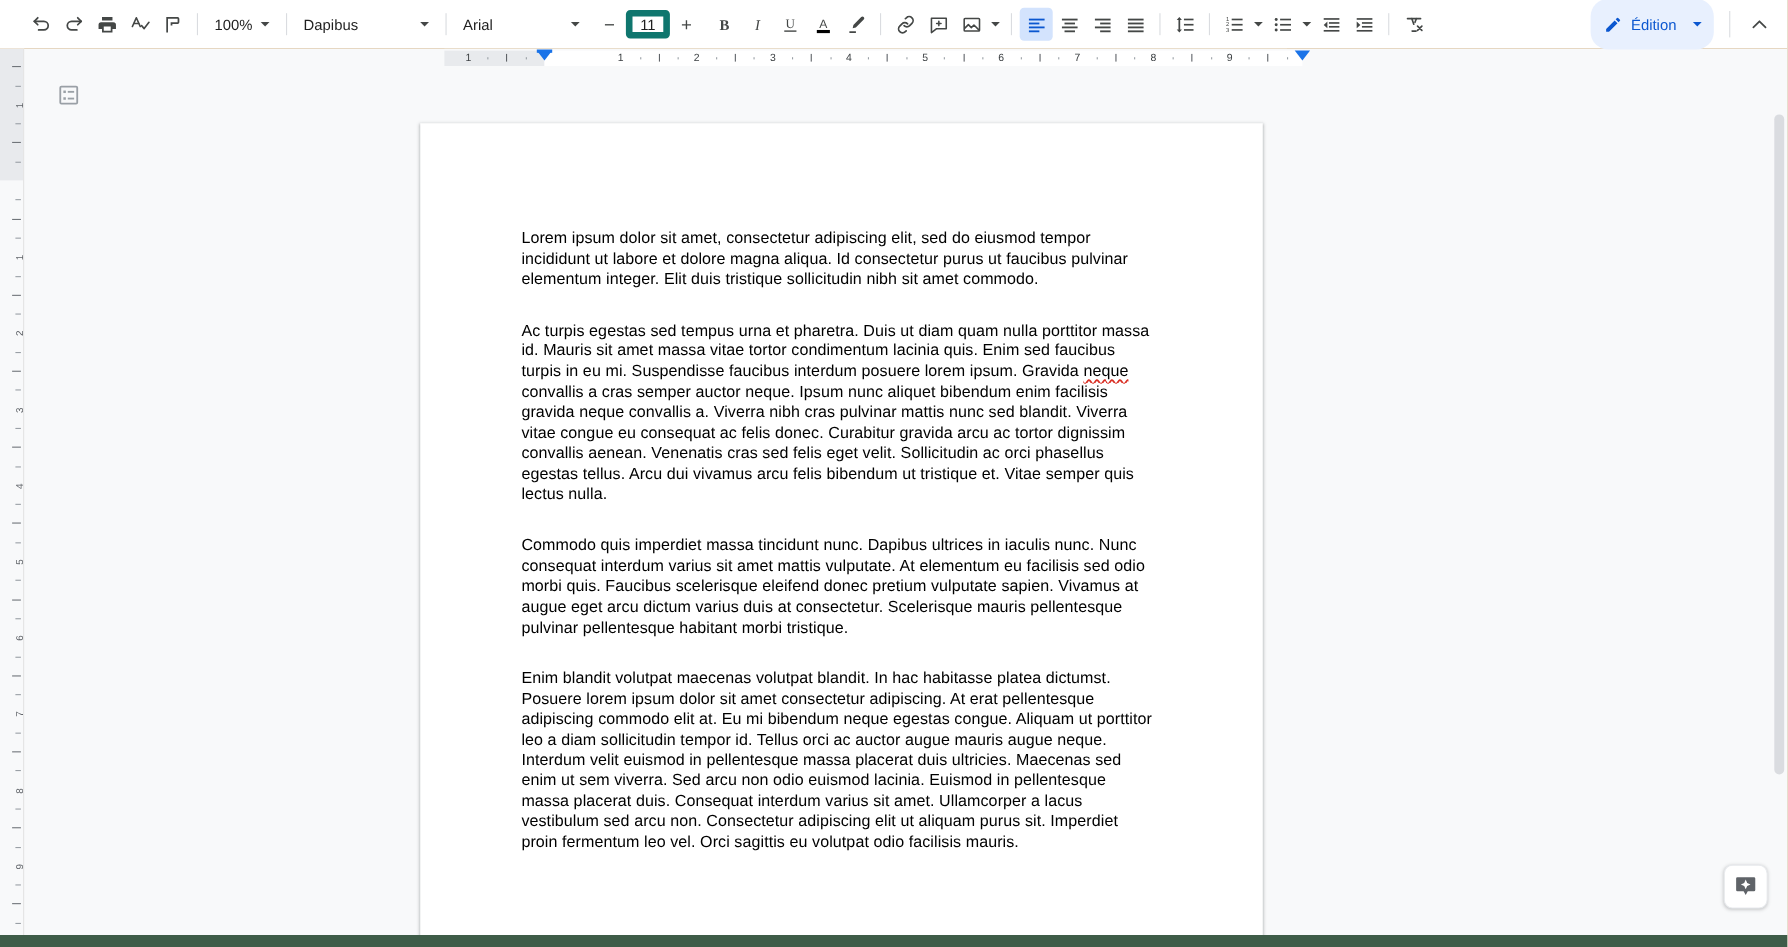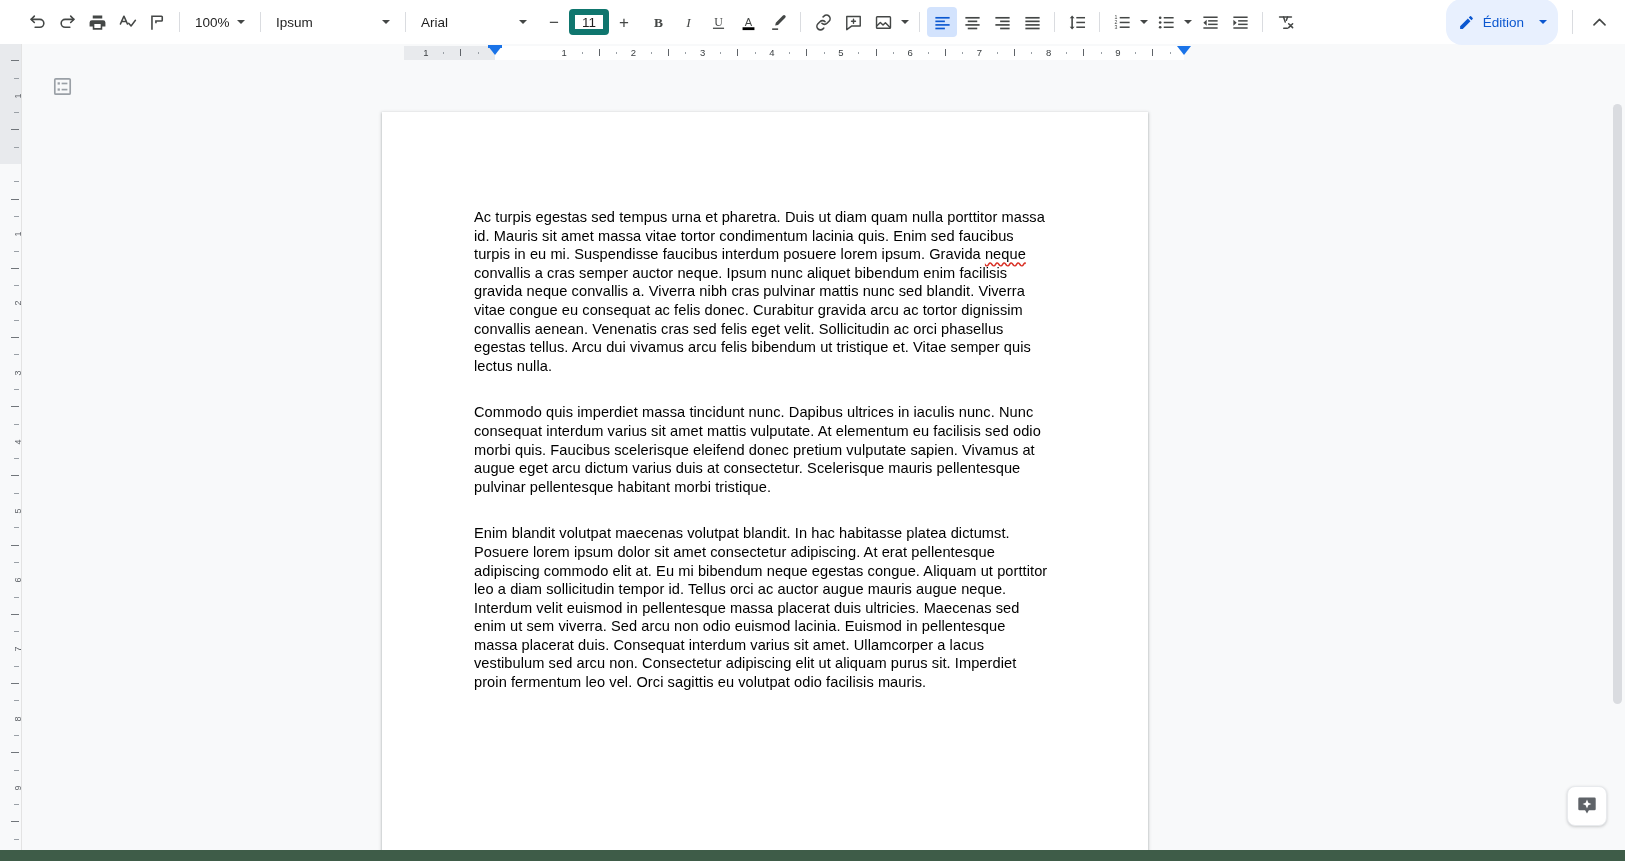--- a/index.html
+++ b/index.html
@@ -368,21 +368,21 @@
     <div class="tb-select sel-zoom">
       <span class="lbl">100%</span>
       <span class="caret">
           <span class="caret-tri"></span>
         </span>
     </div>
 
     <div class="tb-sep"></div>
 
     <div class="tb-select sel-style">
-      <span class="lbl">Ipsum</span>
+      <span class="lbl">Dapibus</span>
       <span class="caret">
           <span class="caret-tri"></span>
         </span>
     </div>
 
     <div class="tb-sep"></div>
 
     <div class="tb-select sel-font">
       <span class="lbl">Arial</span>
       <span class="caret">
@@ -693,20 +693,21 @@
           <div class="hr-tick t-dot" style="left: 731.1px;"></div>
           <div class="hr-tick t-major" style="left: 748.4px;"></div>
           <div class="hr-tick t-dot" style="left: 765.7px;"></div>
           <div class="indent-marker" style="left: 91px;"></div>
           <div class="indent-bar" style="left: 91px;"></div>
           <div class="indent-marker" style="left: 779.54px;"></div>
         </div>
 
       <div class="page">
         <div class="page-inner">
+          <p class="doc-par">Lorem ipsum dolor sit amet, consectetur adipiscing elit, sed do eiusmod tempor incididunt ut labore et dolore magna aliqua. Id consectetur purus ut faucibus pulvinar elementum integer. Elit duis tristique sollicitudin nibh sit amet commodo.</p>
           <p class="doc-par">Ac turpis egestas sed tempus urna et pharetra. Duis ut diam quam nulla porttitor massa id. Mauris sit amet massa vitae tortor condimentum lacinia quis. Enim sed faucibus turpis in eu mi. Suspendisse faucibus interdum posuere lorem ipsum. Gravida <span class="misspell">neque</span> convallis a cras semper auctor neque. Ipsum nunc aliquet bibendum enim facilisis gravida neque convallis a. Viverra nibh cras pulvinar mattis nunc sed blandit. Viverra vitae congue eu consequat ac felis donec. Curabitur gravida arcu ac tortor dignissim convallis aenean. Venenatis cras sed felis eget velit. Sollicitudin ac orci phasellus egestas tellus. Arcu dui vivamus arcu felis bibendum ut tristique et. Vitae semper quis lectus nulla.</p>
           <p class="doc-par">Commodo quis imperdiet massa tincidunt nunc. Dapibus ultrices in iaculis nunc. Nunc consequat interdum varius sit amet mattis vulputate. At elementum eu facilisis sed odio morbi quis. Faucibus scelerisque eleifend donec pretium vulputate sapien. Vivamus at augue eget arcu dictum varius duis at consectetur. Scelerisque mauris pellentesque pulvinar pellentesque habitant morbi tristique.</p>
           <p class="doc-par">Enim blandit volutpat maecenas volutpat blandit. In hac habitasse platea dictumst. Posuere lorem ipsum dolor sit amet consectetur adipiscing. At erat pellentesque adipiscing commodo elit at. Eu mi bibendum neque egestas congue. Aliquam ut porttitor leo a diam sollicitudin tempor id. Tellus orci ac auctor augue mauris augue neque. Interdum velit euismod in pellentesque massa placerat duis ultricies. Maecenas sed enim ut sem viverra. Sed arcu non odio euismod lacinia. Euismod in pellentesque massa placerat duis. Consequat interdum varius sit amet. Ullamcorper a lacus vestibulum sed arcu non. Consectetur adipiscing elit ut aliquam purus sit. Imperdiet proin fermentum leo vel. Orci sagittis eu volutpat odio facilisis mauris.</p>
         </div>
       </div>
     </div>
 
     <div class="vscroll"></div>
 
     <div class="fab" title="Assistant">

